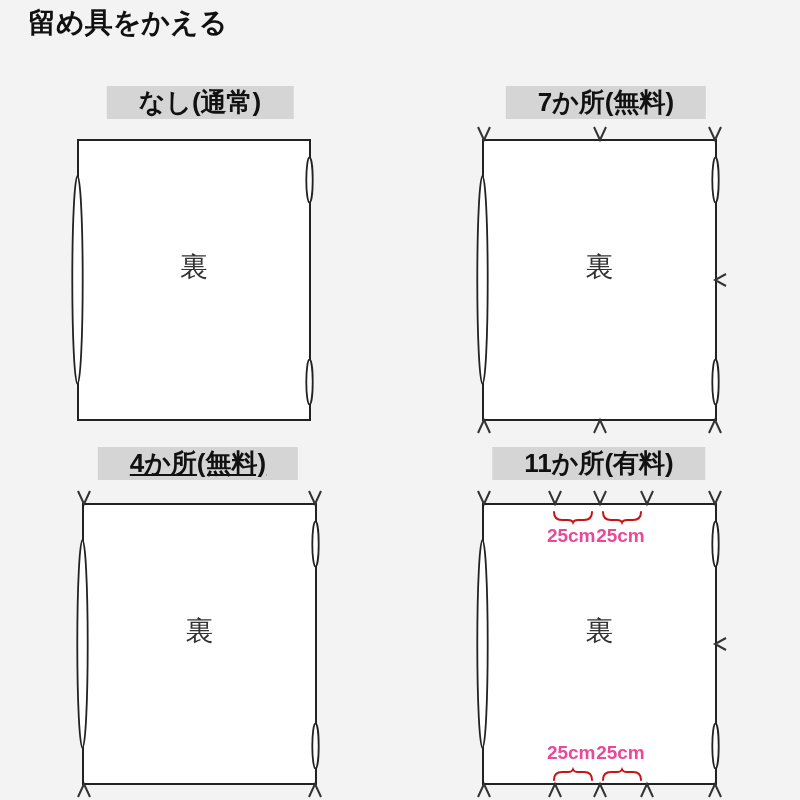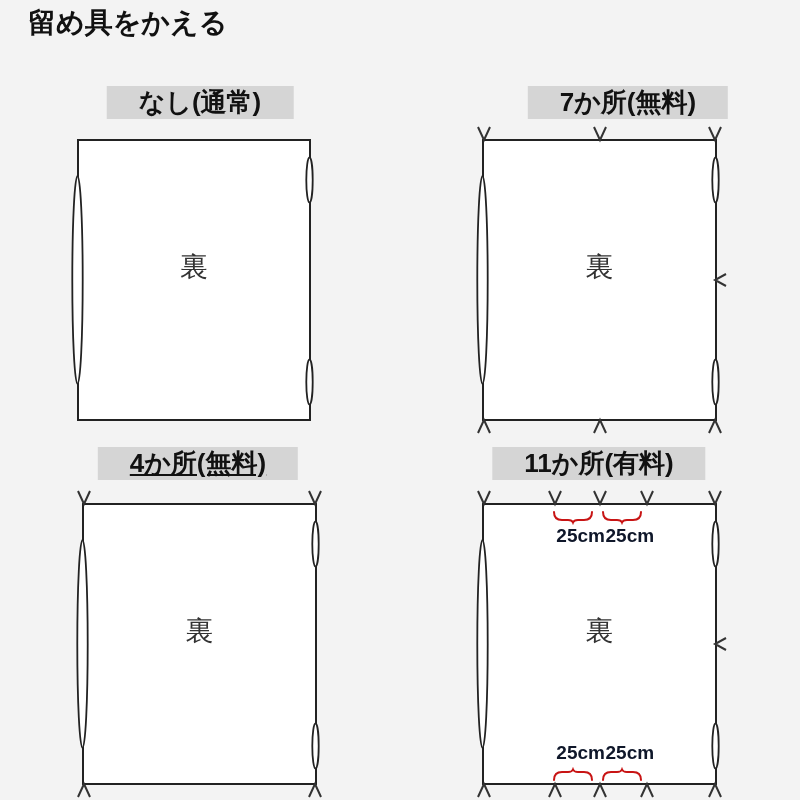--- a/index.html
+++ b/index.html
@@ -45,22 +45,22 @@
   .mark{ position:absolute; overflow:visible; }
   .mark polyline{ fill:none; stroke:#333; stroke-width:2; }
   .mark-top{ top:-15px; }
   .mark-bottom{ top:100%; }
   .mark-right{ left:calc(100% - 2px); }
   .brace{ position:absolute; overflow:visible; }
   .brace path{ fill:none; stroke:#c81414; stroke-width:2; stroke-linecap:round; }
   .brace-top{ top:6px; }
   .brace-bottom{ bottom:2px; }
   .measure-label{
-    position:absolute; width:64px; text-align:right;
-    font-size:19px; font-weight:bold; color:#0f172a; white-space:nowrap;
+    position:absolute; width:64px; text-align:left;
+    font-size:19px; font-weight:bold; color:#ec4899; white-space:nowrap;margin-left:6px;
   }
   .measure-label-top{ top:20px; }
   .measure-label-bottom{ bottom:19px; }
 </style>
 </head>
 <body>
 
 <div class="canvas">
 
   <h1 class="page-title">留め具をかえる</h1>
@@ -77,21 +77,21 @@
       <svg class="ellipse e-small-bottom" width="9" height="48" viewBox="0 0 9 48">
         <ellipse cx="4.5" cy="24" rx="3.2" ry="22.5"></ellipse>
       </svg>
       <span class="back-label">裏</span>
       <div class="marks"></div>
       <div class="measures"></div>
     </div>
   </section>
 
   <section>
-    <div class="band" style="left:628px; top:86px;">7か所(無料)</div>
+    <div class="band" style="left:606px; top:86px;">7か所(無料)</div>
     <div class="sheet" style="left:482px; top:139px; width:235px; height:282px;">
       <svg class="ellipse e-left" width="13" height="212" viewBox="0 0 13 212">
         <ellipse cx="6.5" cy="106" rx="5.2" ry="104"></ellipse>
       </svg>
       <svg class="ellipse e-small-top" width="9" height="48" viewBox="0 0 9 48">
         <ellipse cx="4.5" cy="24" rx="3.2" ry="22.5"></ellipse>
       </svg>
       <svg class="ellipse e-small-bottom" width="9" height="48" viewBox="0 0 9 48">
         <ellipse cx="4.5" cy="24" rx="3.2" ry="22.5"></ellipse>
       </svg>

